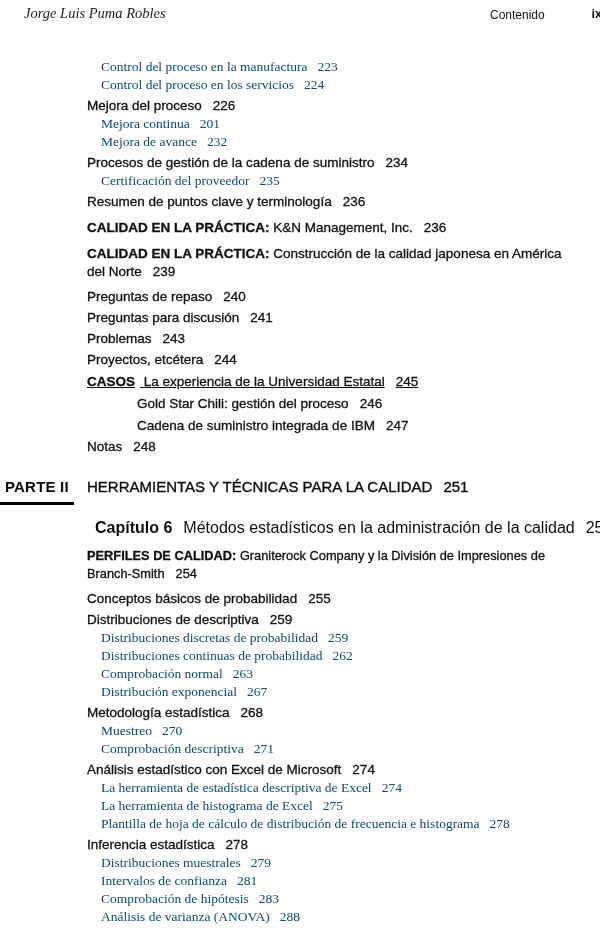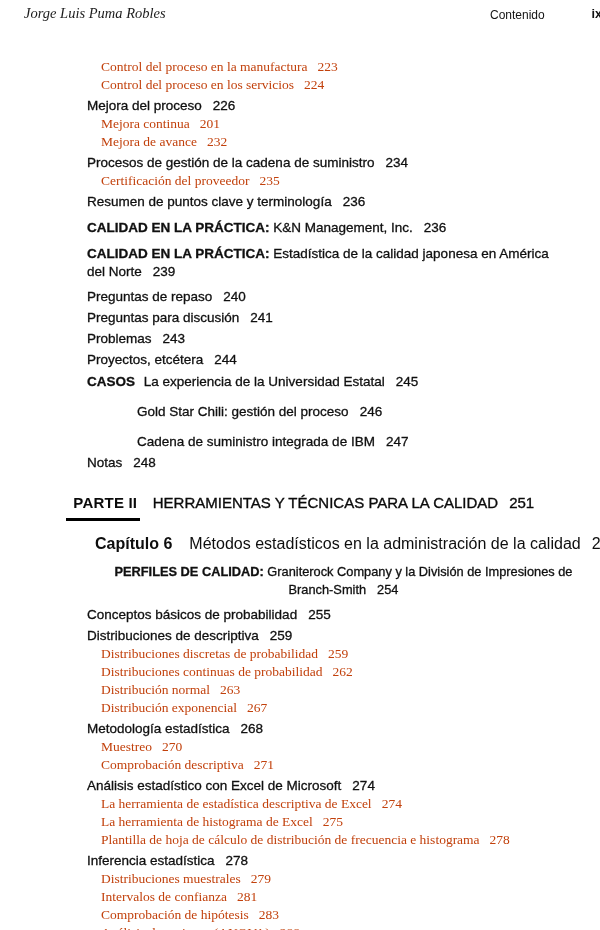--- a/index.html
+++ b/index.html
@@ -18,59 +18,59 @@
   .runhead .section{
     position:absolute;left:483px;top:8px;font-size:12px;color:#141414;
   }
   .runhead .folio{
     position:absolute;right:5px;top:7px;font-size:12.5px;font-weight:700;color:#111;
   }
   
   #toc{position:absolute;top:58px;left:0;width:600px;}
   .line{line-height:18px;white-space:nowrap;}
   .sub{
-    margin-left:101px;font-family:"Liberation Serif",serif;font-size:13.5px;color:#c2410c;
+    margin-left:101px;font-family:"Liberation Serif",serif;font-size:13.5px;color:#0c4a6e;
   }
   .main{
     margin-left:87px;font-size:13.5px;margin-top:3px;color:#101010;
     -webkit-text-stroke:0.3px currentColor;
   }
   .feature{
     margin-left:87px;font-size:13.5px;margin-top:8px;color:#101010;
     -webkit-text-stroke:0.3px currentColor;
   }
-  .feature.small{font-size:12.8px;text-align:center;}
+  .feature.small{font-size:12.8px;}
   .feature .cont{}
   .feature + .main{margin-top:7px;}
   .cases{
-    margin-left:87px;font-size:13.5px;margin-top:4px;color:#101010;
+    margin-left:87px;font-size:13.5px;margin-top:4px;color:#101010;text-decoration:underline;
     -webkit-text-stroke:0.3px currentColor;
   }
   .casecont{
-    margin-left:137px;font-size:13.5px;margin-top:12px;color:#101010;
+    margin-left:137px;font-size:13.5px;margin-top:4px;color:#101010;
     -webkit-text-stroke:0.3px currentColor;
   }
   .prefix{font-weight:700;}
   .cases .prefix{padding-right:5px;}
   .pg{margin-left:11px;}
   .sub .pg{margin-left:10px;}
   
-  .parte{margin-top:20px;line-height:22px;font-size:15px;color:#0b0b0b;text-align:center;}
+  .parte{margin-top:20px;line-height:22px;font-size:15px;color:#0b0b0b;}
   .parte .label{
     display:inline-block;width:69px;padding:0 0 4px 5px;margin-bottom:2px;
     border-bottom:3px solid #000;font-weight:700;letter-spacing:0.2px;
   }
   .parte .title{
     margin-left:13px;-webkit-text-stroke:0.35px currentColor;vertical-align:top;
   }
   .parte .pg{-webkit-text-stroke:0.35px currentColor;vertical-align:top;}
   
   .chapter{margin-left:87px;margin-top:10px;line-height:22px;font-size:16px;color:#0e0e0e;}
   .chapter .label{font-weight:700;margin-left:8px;}
-  .chapter .title{margin-left:17px;}
+  .chapter .title{margin-left:11px;}
 </style>
 </head>
 <body>
 
 <div class="runhead">
   <span class="author">Jorge Luis Puma Robles</span>
   <span class="section">Contenido</span>
   <span class="folio">ix</span>
 </div>
 
@@ -78,42 +78,42 @@
     <div class="line sub"><span class="txt">Control del proceso en la manufactura</span><span class="pg">223</span></div>
     <div class="line sub"><span class="txt">Control del proceso en los servicios</span><span class="pg">224</span></div>
     <div class="line main"><span class="txt">Mejora del proceso</span><span class="pg">226</span></div>
     <div class="line sub"><span class="txt">Mejora continua</span><span class="pg">201</span></div>
     <div class="line sub"><span class="txt">Mejora de avance</span><span class="pg">232</span></div>
     <div class="line main"><span class="txt">Procesos de gestión de la cadena de suministro</span><span class="pg">234</span></div>
     <div class="line sub"><span class="txt">Certificación del proveedor</span><span class="pg">235</span></div>
     <div class="line main"><span class="txt">Resumen de puntos clave y terminología</span><span class="pg">236</span></div>
     <div class="line feature"><span class="prefix">CALIDAD EN LA PRÁCTICA:</span> <span class="txt">K&amp;N Management, Inc.</span><span class="pg">236</span></div>
     <div class="line feature">
-      <div class="fl1"><span class="prefix">CALIDAD EN LA PRÁCTICA:</span> <span class="txt">Estadística de la calidad japonesa en América</span></div>
+      <div class="fl1"><span class="prefix">CALIDAD EN LA PRÁCTICA:</span> <span class="txt">Construcción de la calidad japonesa en América</span></div>
       <div class="cont"><span class="txt">del Norte</span><span class="pg">239</span></div>
     </div>
     <div class="line main"><span class="txt">Preguntas de repaso</span><span class="pg">240</span></div>
     <div class="line main"><span class="txt">Preguntas para discusión</span><span class="pg">241</span></div>
     <div class="line main"><span class="txt">Problemas</span><span class="pg">243</span></div>
     <div class="line main"><span class="txt">Proyectos, etcétera</span><span class="pg">244</span></div>
     <div class="line cases"><span class="prefix">CASOS</span> <span class="txt">La experiencia de la Universidad Estatal</span><span class="pg">245</span></div>
     <div class="line casecont"><span class="txt">Gold Star Chili: gestión del proceso</span><span class="pg">246</span></div>
     <div class="line casecont"><span class="txt">Cadena de suministro integrada de IBM</span><span class="pg">247</span></div>
     <div class="line main"><span class="txt">Notas</span><span class="pg">248</span></div>
     <div class="line parte"><span class="label">PARTE II</span><span class="title">HERRAMIENTAS Y TÉCNICAS PARA LA CALIDAD</span><span class="pg">251</span></div>
     <div class="line chapter"><span class="label">Capítulo 6</span><span class="title">Métodos estadísticos en la administración de la calidad</span><span class="pg">253</span></div>
     <div class="line feature small">
       <div class="fl1"><span class="prefix">PERFILES DE CALIDAD:</span> <span class="txt">Graniterock Company y la División de Impresiones de</span></div>
       <div class="cont"><span class="txt">Branch-Smith</span><span class="pg">254</span></div>
     </div>
     <div class="line main"><span class="txt">Conceptos básicos de probabilidad</span><span class="pg">255</span></div>
     <div class="line main"><span class="txt">Distribuciones de descriptiva</span><span class="pg">259</span></div>
     <div class="line sub"><span class="txt">Distribuciones discretas de probabilidad</span><span class="pg">259</span></div>
     <div class="line sub"><span class="txt">Distribuciones continuas de probabilidad</span><span class="pg">262</span></div>
-    <div class="line sub"><span class="txt">Distribución normal</span><span class="pg">263</span></div>
+    <div class="line sub"><span class="txt">Comprobación normal</span><span class="pg">263</span></div>
     <div class="line sub"><span class="txt">Distribución exponencial</span><span class="pg">267</span></div>
     <div class="line main"><span class="txt">Metodología estadística</span><span class="pg">268</span></div>
     <div class="line sub"><span class="txt">Muestreo</span><span class="pg">270</span></div>
     <div class="line sub"><span class="txt">Comprobación descriptiva</span><span class="pg">271</span></div>
     <div class="line main"><span class="txt">Análisis estadístico con Excel de Microsoft</span><span class="pg">274</span></div>
     <div class="line sub"><span class="txt">La herramienta de estadística descriptiva de Excel</span><span class="pg">274</span></div>
     <div class="line sub"><span class="txt">La herramienta de histograma de Excel</span><span class="pg">275</span></div>
     <div class="line sub"><span class="txt">Plantilla de hoja de cálculo de distribución de frecuencia e histograma</span><span class="pg">278</span></div>
     <div class="line main"><span class="txt">Inferencia estadística</span><span class="pg">278</span></div>
     <div class="line sub"><span class="txt">Distribuciones muestrales</span><span class="pg">279</span></div>

